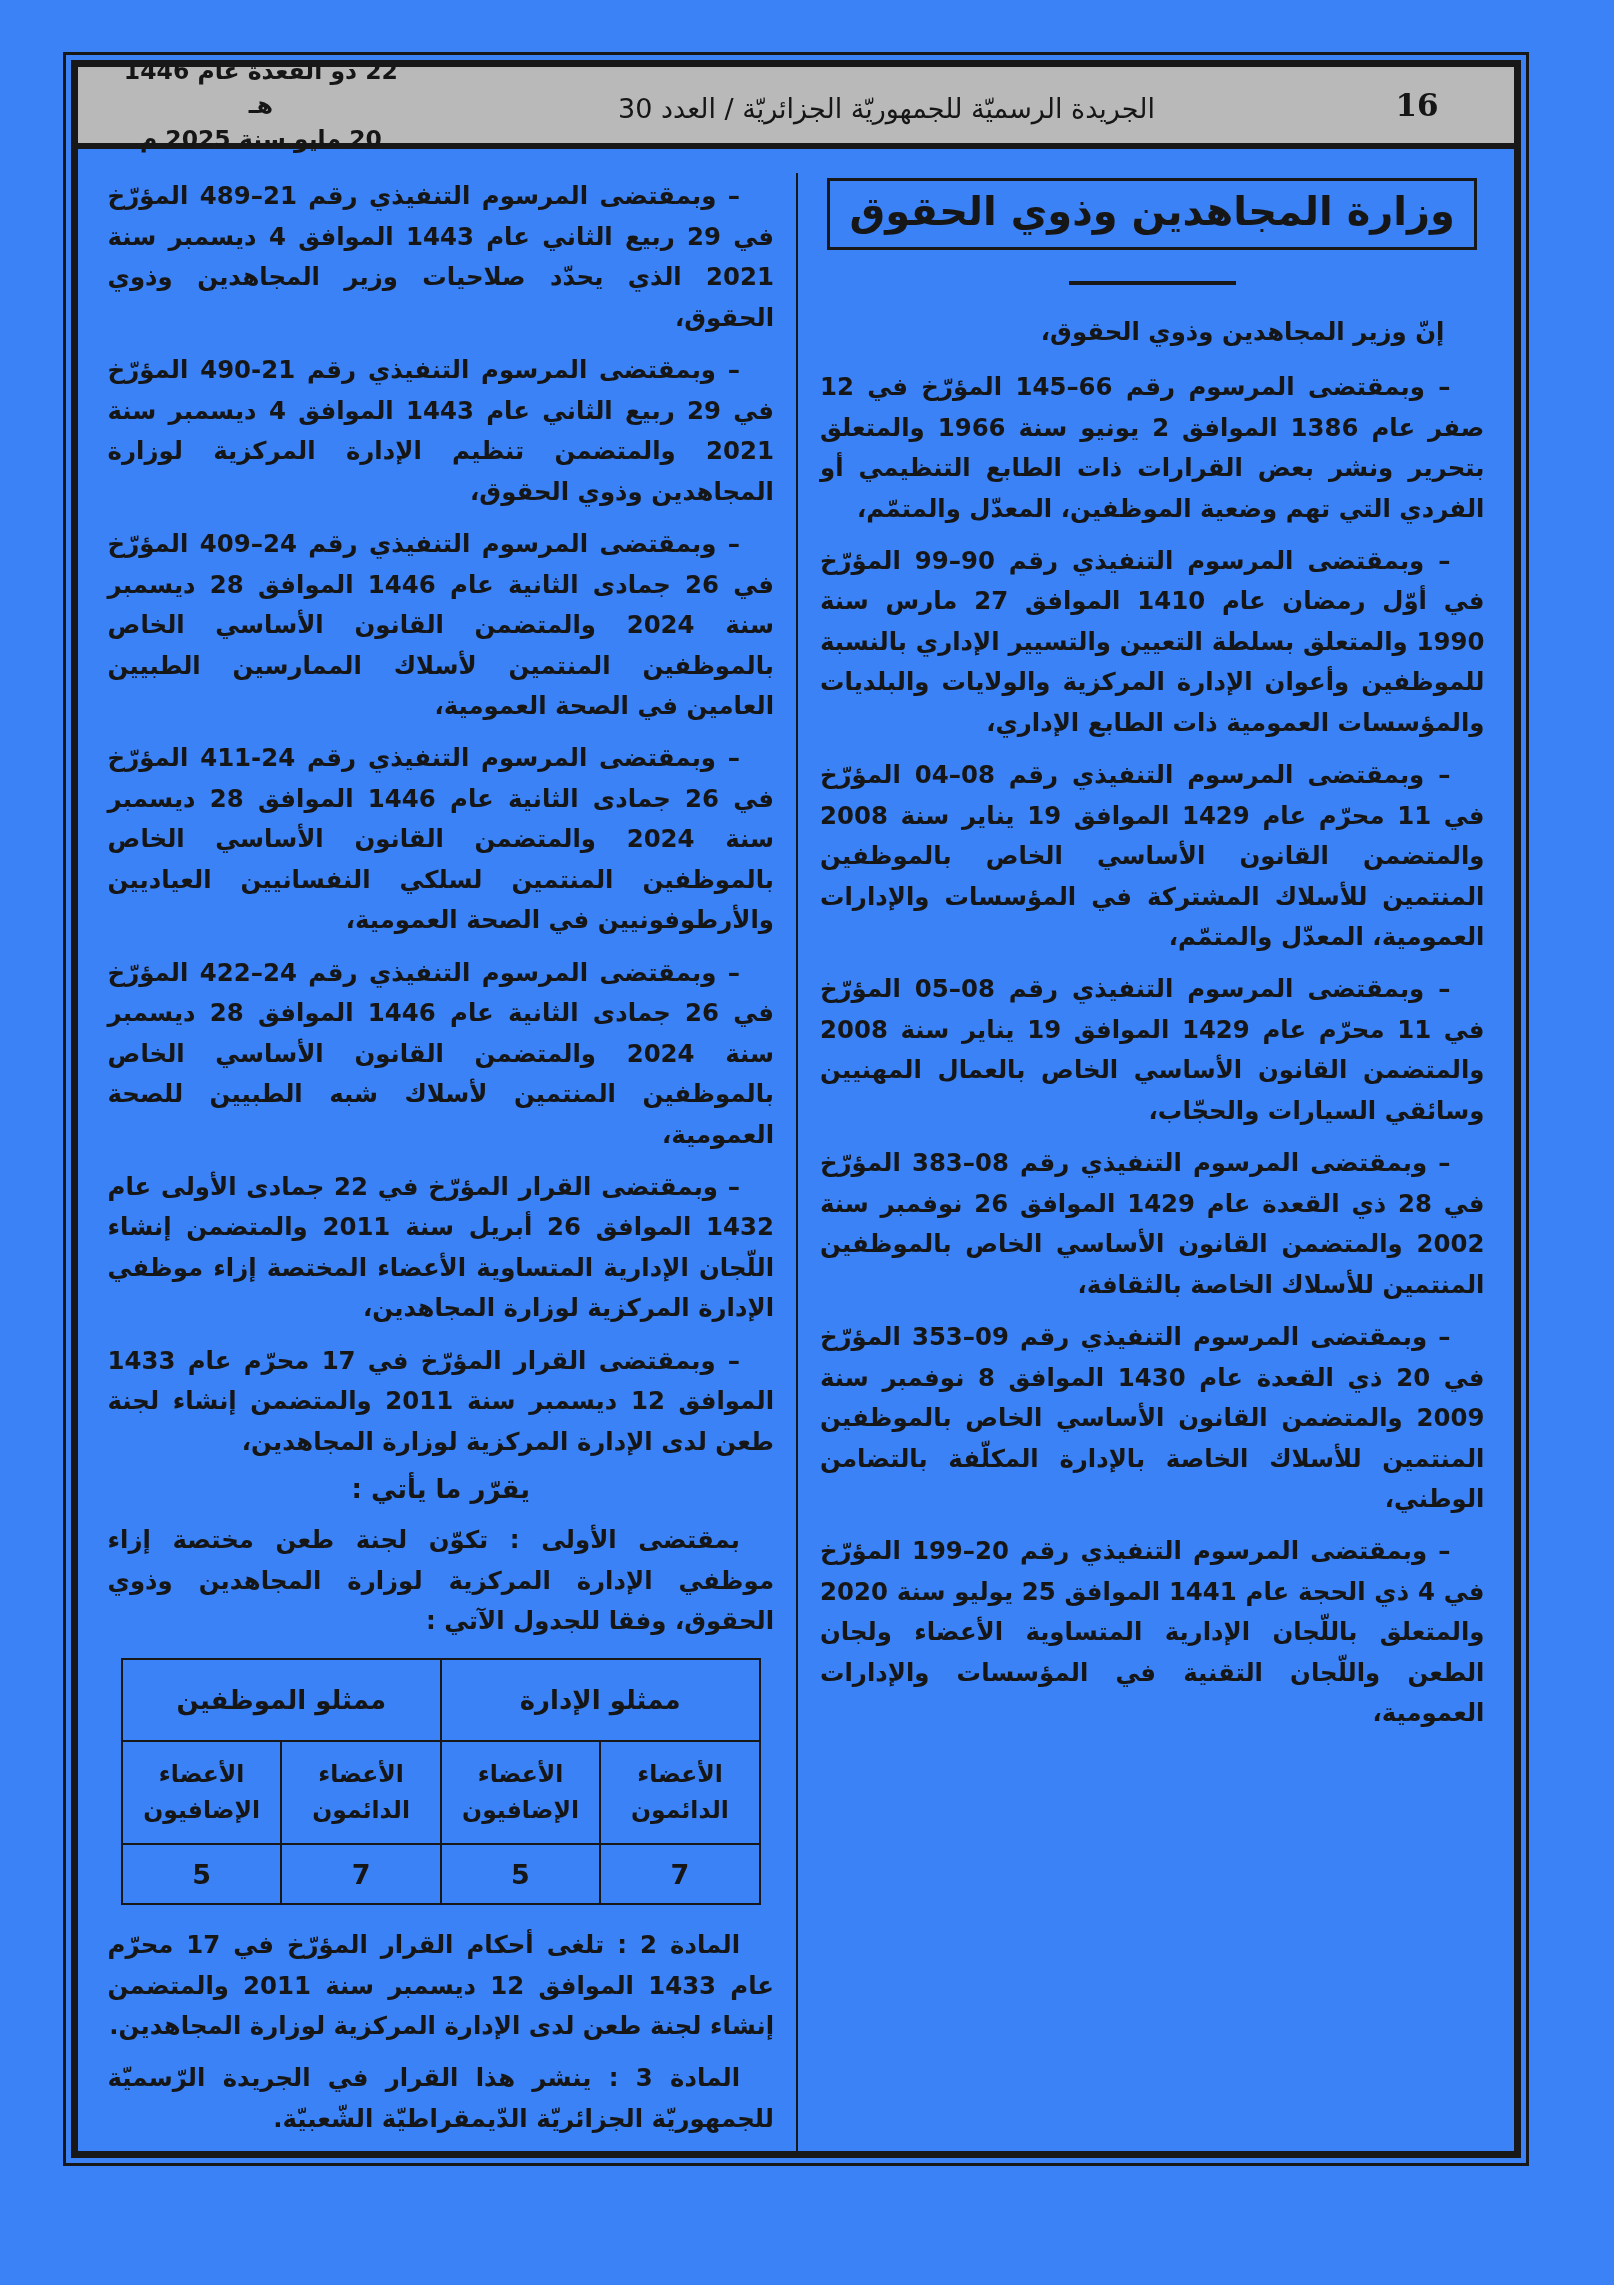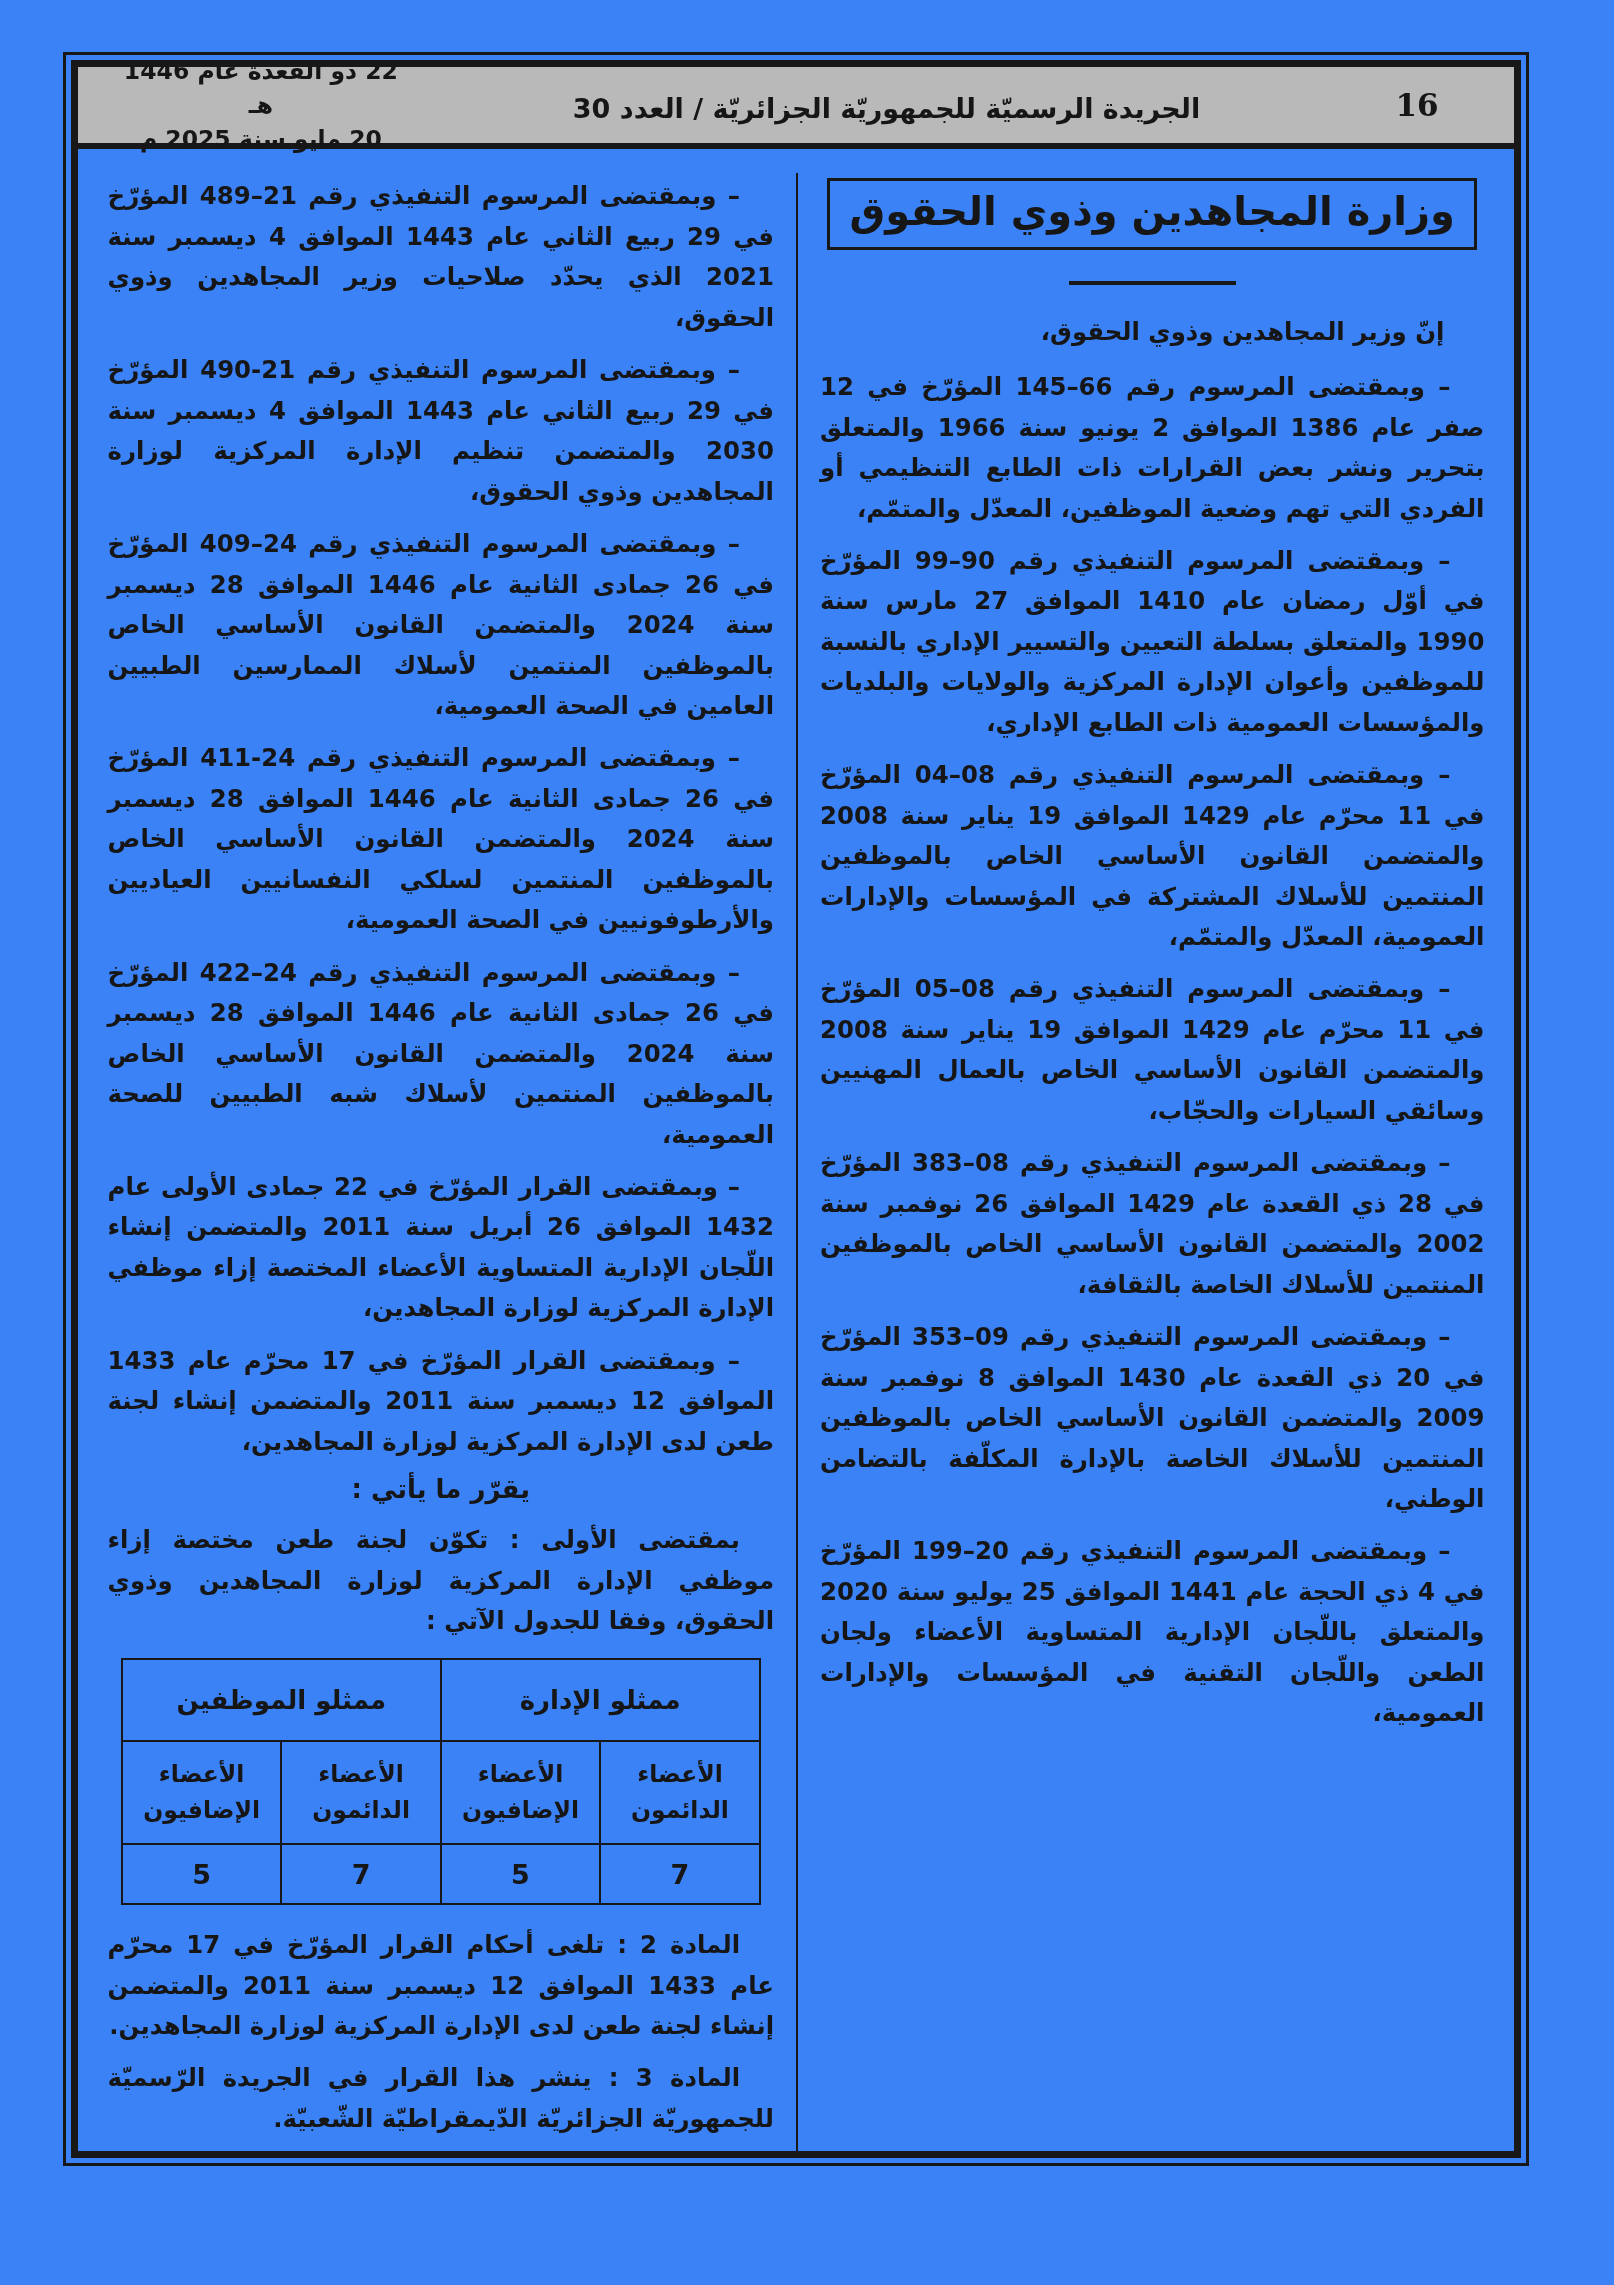--- a/index.html
+++ b/index.html
@@ -29,21 +29,21 @@
     direction:ltr;
     padding:0 42px 0 33px;
   }
   .band-dates{
     direction:rtl;text-align:center;
     font-weight:bold;font-size:23.5px;line-height:1.45;
     flex:0 0 299px;
   }
   .band-title{
     flex:1;direction:rtl;text-align:center;
-    font-weight:bold;font-size:27px;
+    font-weight:normal;font-size:27px;
     padding-top:5.4px;
   }
   .band-page{
     flex:0 0 109px;text-align:center;
     font-family:"DejaVu Serif", serif;
     font-weight:bold;font-size:31px;
   }
   
   .content{
     flex:1;display:flex;direction:rtl;
@@ -129,21 +129,21 @@
           <p class="visa">– وبمقتضى المرسوم التنفيذي رقم 90–99 المؤرّخ في أوّل رمضان عام 1410 الموافق 27 مارس سنة 1990 والمتعلق بسلطة التعيين والتسيير الإداري بالنسبة للموظفين وأعوان الإدارة المركزية والولايات والبلديات والمؤسسات العمومية ذات الطابع الإداري،</p>
           <p class="visa">– وبمقتضى المرسوم التنفيذي رقم 08–04 المؤرّخ في 11 محرّم عام 1429 الموافق 19 يناير سنة 2008 والمتضمن القانون الأساسي الخاص بالموظفين المنتمين للأسلاك المشتركة في المؤسسات والإدارات العمومية، المعدّل والمتمّم،</p>
           <p class="visa">– وبمقتضى المرسوم التنفيذي رقم 08–05 المؤرّخ في 11 محرّم عام 1429 الموافق 19 يناير سنة 2008 والمتضمن القانون الأساسي الخاص بالعمال المهنيين وسائقي السيارات والحجّاب،</p>
           <p class="visa">– وبمقتضى المرسوم التنفيذي رقم 08–383 المؤرّخ في 28 ذي القعدة عام 1429 الموافق 26 نوفمبر سنة 2002 والمتضمن القانون الأساسي الخاص بالموظفين المنتمين للأسلاك الخاصة بالثقافة،</p>
           <p class="visa">– وبمقتضى المرسوم التنفيذي رقم 09–353 المؤرّخ في 20 ذي القعدة عام 1430 الموافق 8 نوفمبر سنة 2009 والمتضمن القانون الأساسي الخاص بالموظفين المنتمين للأسلاك الخاصة بالإدارة المكلّفة بالتضامن الوطني،</p>
           <p class="visa">– وبمقتضى المرسوم التنفيذي رقم 20–199 المؤرّخ في 4 ذي الحجة عام 1441 الموافق 25 يوليو سنة 2020 والمتعلق باللّجان الإدارية المتساوية الأعضاء ولجان الطعن واللّجان التقنية في المؤسسات والإدارات العمومية،</p>
         </div>
 
         <div class="col col-left">
           <p class="visa">– وبمقتضى المرسوم التنفيذي رقم 21–489 المؤرّخ في 29 ربيع الثاني عام 1443 الموافق 4 ديسمبر سنة 2021 الذي يحدّد صلاحيات وزير المجاهدين وذوي الحقوق،</p>
-          <p class="visa">– وبمقتضى المرسوم التنفيذي رقم 21-490 المؤرّخ في 29 ربيع الثاني عام 1443 الموافق 4 ديسمبر سنة 2030 والمتضمن تنظيم الإدارة المركزية لوزارة المجاهدين وذوي الحقوق،</p>
+          <p class="visa">– وبمقتضى المرسوم التنفيذي رقم 21-490 المؤرّخ في 29 ربيع الثاني عام 1443 الموافق 4 ديسمبر سنة 2021 والمتضمن تنظيم الإدارة المركزية لوزارة المجاهدين وذوي الحقوق،</p>
           <p class="visa">– وبمقتضى المرسوم التنفيذي رقم 24–409 المؤرّخ في 26 جمادى الثانية عام 1446 الموافق 28 ديسمبر سنة 2024 والمتضمن القانون الأساسي الخاص بالموظفين المنتمين لأسلاك الممارسين الطبيين العامين في الصحة العمومية،</p>
           <p class="visa">– وبمقتضى المرسوم التنفيذي رقم 24-411 المؤرّخ في 26 جمادى الثانية عام 1446 الموافق 28 ديسمبر سنة 2024 والمتضمن القانون الأساسي الخاص بالموظفين المنتمين لسلكي النفسانيين العياديين والأرطوفونيين في الصحة العمومية،</p>
           <p class="visa">– وبمقتضى المرسوم التنفيذي رقم 24–422 المؤرّخ في 26 جمادى الثانية عام 1446 الموافق 28 ديسمبر سنة 2024 والمتضمن القانون الأساسي الخاص بالموظفين المنتمين لأسلاك شبه الطبيين للصحة العمومية،</p>
           <p class="visa">– وبمقتضى القرار المؤرّخ في 22 جمادى الأولى عام 1432 الموافق 26 أبريل سنة 2011 والمتضمن إنشاء اللّجان الإدارية المتساوية الأعضاء المختصة إزاء موظفي الإدارة المركزية لوزارة المجاهدين،</p>
           <p class="visa">– وبمقتضى القرار المؤرّخ في 17 محرّم عام 1433 الموافق 12 ديسمبر سنة 2011 والمتضمن إنشاء لجنة طعن لدى الإدارة المركزية لوزارة المجاهدين،</p>
 
           <p class="decision-line">يقرّر ما يأتي :</p>
 
           <p class="article"><span class="lbl">بمقتضى الأولى :</span><span> تكوّن لجنة طعن مختصة إزاء موظفي الإدارة المركزية لوزارة المجاهدين وذوي الحقوق، وفقا للجدول الآتي :</span></p>
 

